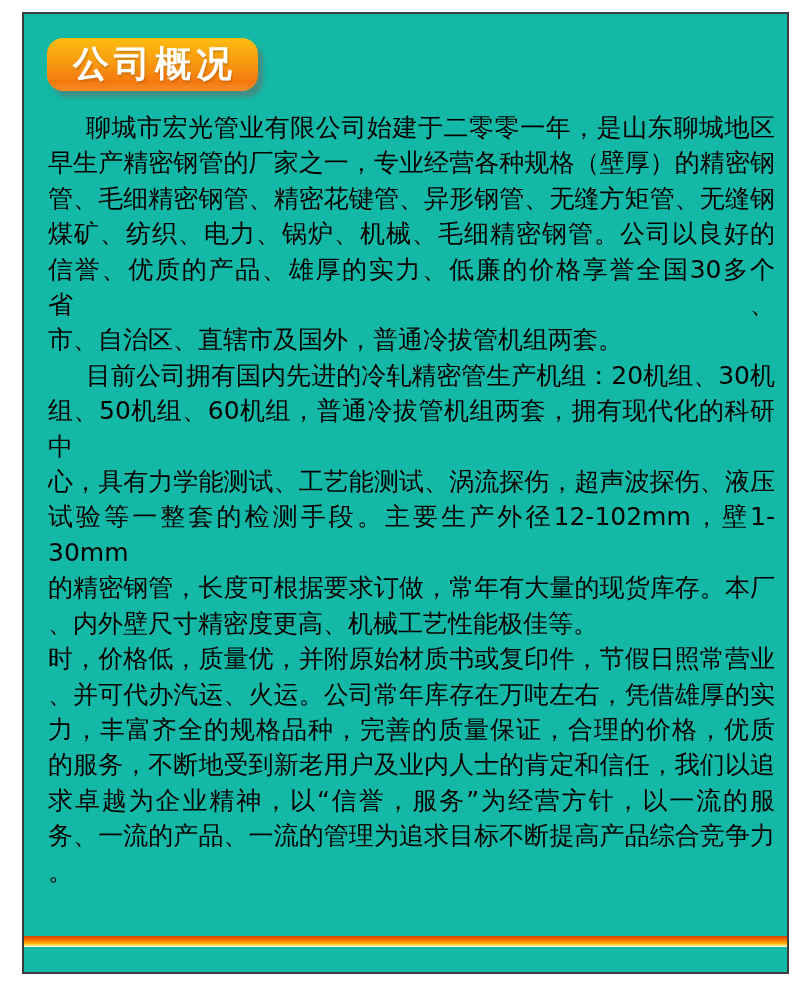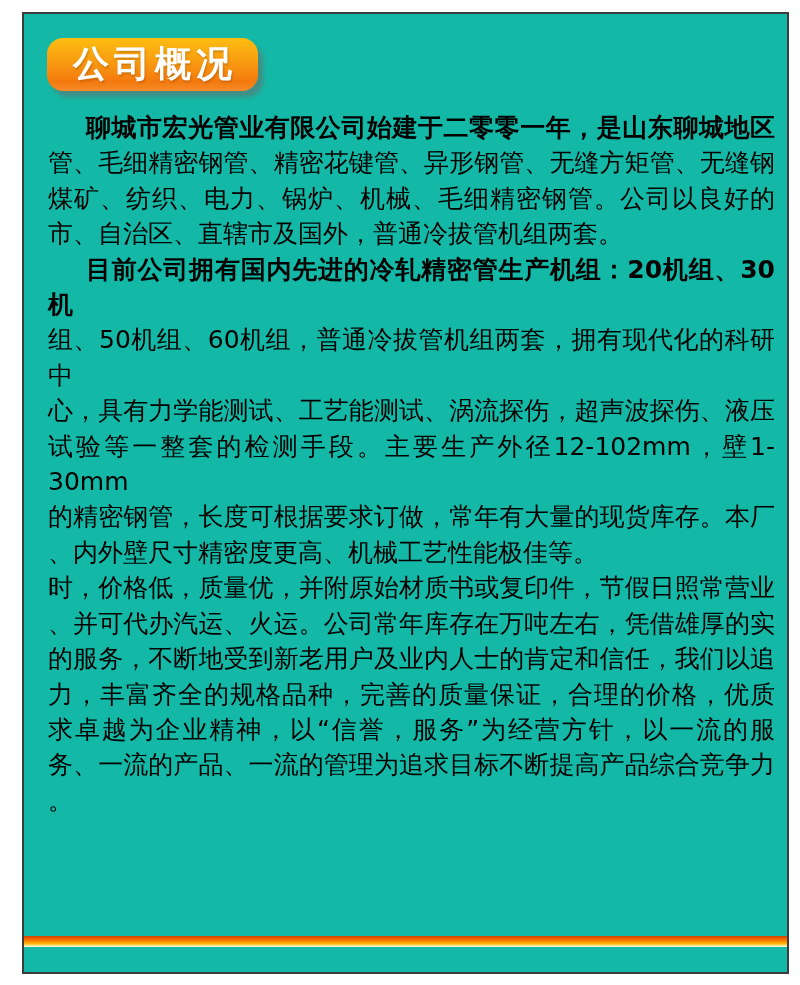--- a/index.html
+++ b/index.html
@@ -52,21 +52,21 @@
     font-size: 25px;
     line-height: 35.4px;
     color: #000000;
   }
   .line {
     text-align: justify;
     text-align-last: justify;
     white-space: nowrap;
     white-space: normal;
   }
-  .line.indent { text-indent: 38px; font-weight: bold; }
+  .line.indent { text-indent: 38px; }
   .line.last { text-align-last: left; }
   .bottom-bar {
     position: absolute;
     left: 0;
     right: 0;
     top: 922px;
     height: 11px;
     background: linear-gradient(180deg,
       #cf4300 0%,
       #e85800 18%,
@@ -81,33 +81,35 @@
 
 <div class="frame">
 
   <div class="badge">
     <span class="badge-label">公司概况</span>
   </div>
 
   <div class="content">
     <div>
         <div class="line indent">聊城市宏光管业有限公司始建于二零零一年，是山东聊城地区</div>
+        <div class="line">早生产精密钢管的厂家之一，专业经营各种规格（壁厚）的精密钢</div>
         <div class="line">管、毛细精密钢管、精密花键管、异形钢管、无缝方矩管、无缝钢</div>
         <div class="line">煤矿、纺织、电力、锅炉、机械、毛细精密钢管。公司以良好的</div>
+        <div class="line">信誉、优质的产品、雄厚的实力、低廉的价格享誉全国30多个省、</div>
         <div class="line last">市、自治区、直辖市及国外，普通冷拔管机组两套。</div>
         <div class="line indent">目前公司拥有国内先进的冷轧精密管生产机组：20机组、30机</div>
         <div class="line">组、50机组、60机组，普通冷拔管机组两套，拥有现代化的科研中</div>
         <div class="line">心，具有力学能测试、工艺能测试、涡流探伤，超声波探伤、液压</div>
         <div class="line">试验等一整套的检测手段。主要生产外径12-102mm，壁1-30mm</div>
         <div class="line">的精密钢管，长度可根据要求订做，常年有大量的现货库存。本厂</div>
         <div class="line last">、内外壁尺寸精密度更高、机械工艺性能极佳等。</div>
         <div class="line">时，价格低，质量优，并附原始材质书或复印件，节假日照常营业</div>
         <div class="line">、并可代办汽运、火运。公司常年库存在万吨左右，凭借雄厚的实</div>
+        <div class="line">力，丰富齐全的规格品种，完善的质量保证，合理的价格，优质</div>
         <div class="line">的服务，不断地受到新老用户及业内人士的肯定和信任，我们以追</div>
-        <div class="line">力，丰富齐全的规格品种，完善的质量保证，合理的价格，优质</div>
         <div class="line">求卓越为企业精神，以“信誉，服务”为经营方针，以一流的服</div>
         <div class="line">务、一流的产品、一流的管理为追求目标不断提高产品综合竞争力</div>
         <div class="line last">。</div>
       </div>
 
   </div>
 
   <div class="bottom-bar"></div>
 
 </div>

